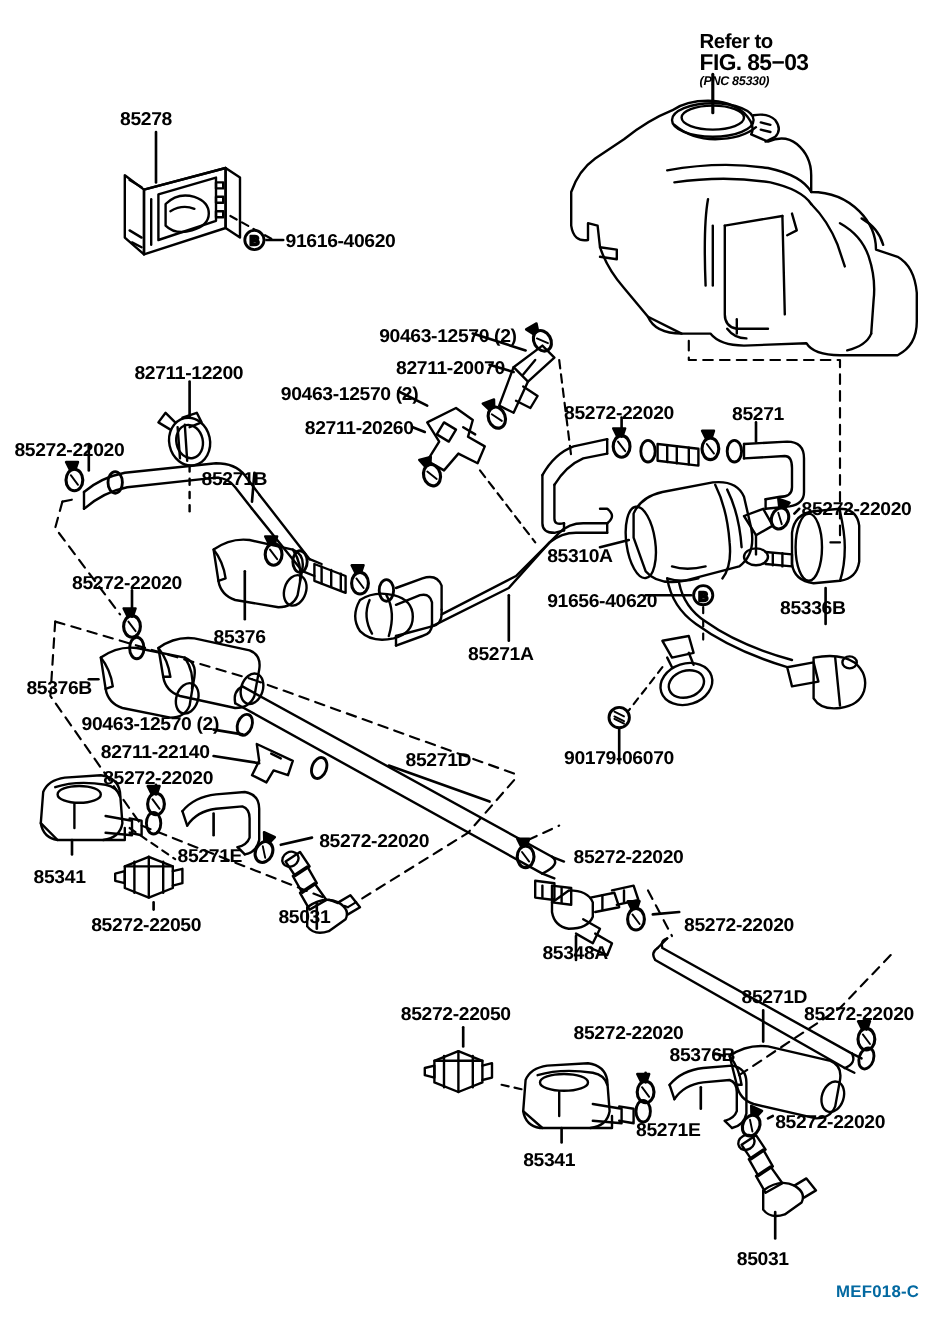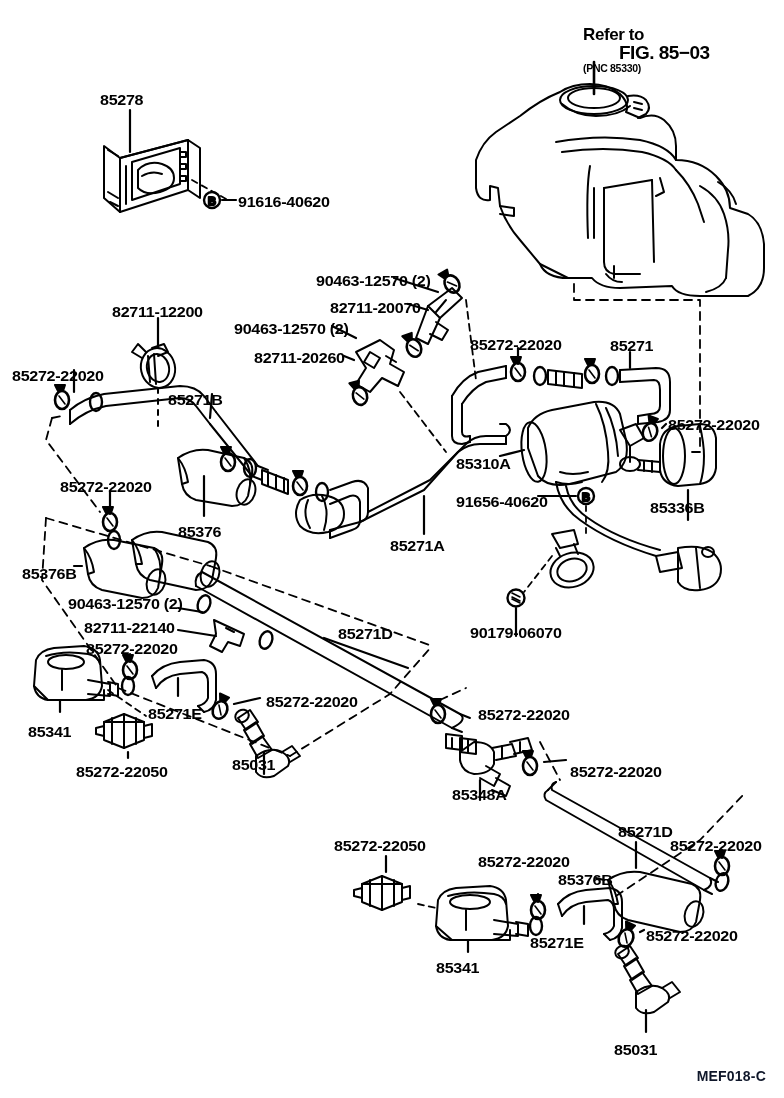--- a/index.html
+++ b/index.html
@@ -25,28 +25,28 @@
     transform-origin:left center;
   }
   .refblk{
     position:absolute;
     font-weight:bold;
     line-height:1.02;
     color:#000;
     white-space:nowrap;
   }
   .refblk .r1{font-size:17px;letter-spacing:-0.4px;}
-  .refblk .r2{font-size:19px;letter-spacing:-0.5px;margin-left:36px;}
-  .refblk .r3{font-size:10.5px;letter-spacing:-0.3px;}
+  .refblk .r2{font-size:19px;letter-spacing:-0.5px;}
+  .refblk .r3{font-size:10.5px;letter-spacing:-0.3px;font-style:italic;}
   #footer{
     position:absolute;
     right:18px;bottom:14px;
     font-weight:bold;font-size:14px;
     letter-spacing:0.2px;
-    color:#0f172a;
+    color:#0369a1;
   }
 </style>
 </head>
 <body>
 
 <div id="sheet">
 
   <svg id="art" viewBox="0 0 784 1098" xmlns="http://www.w3.org/2000/svg">
     <defs>
       <g id="clampGlyph">

